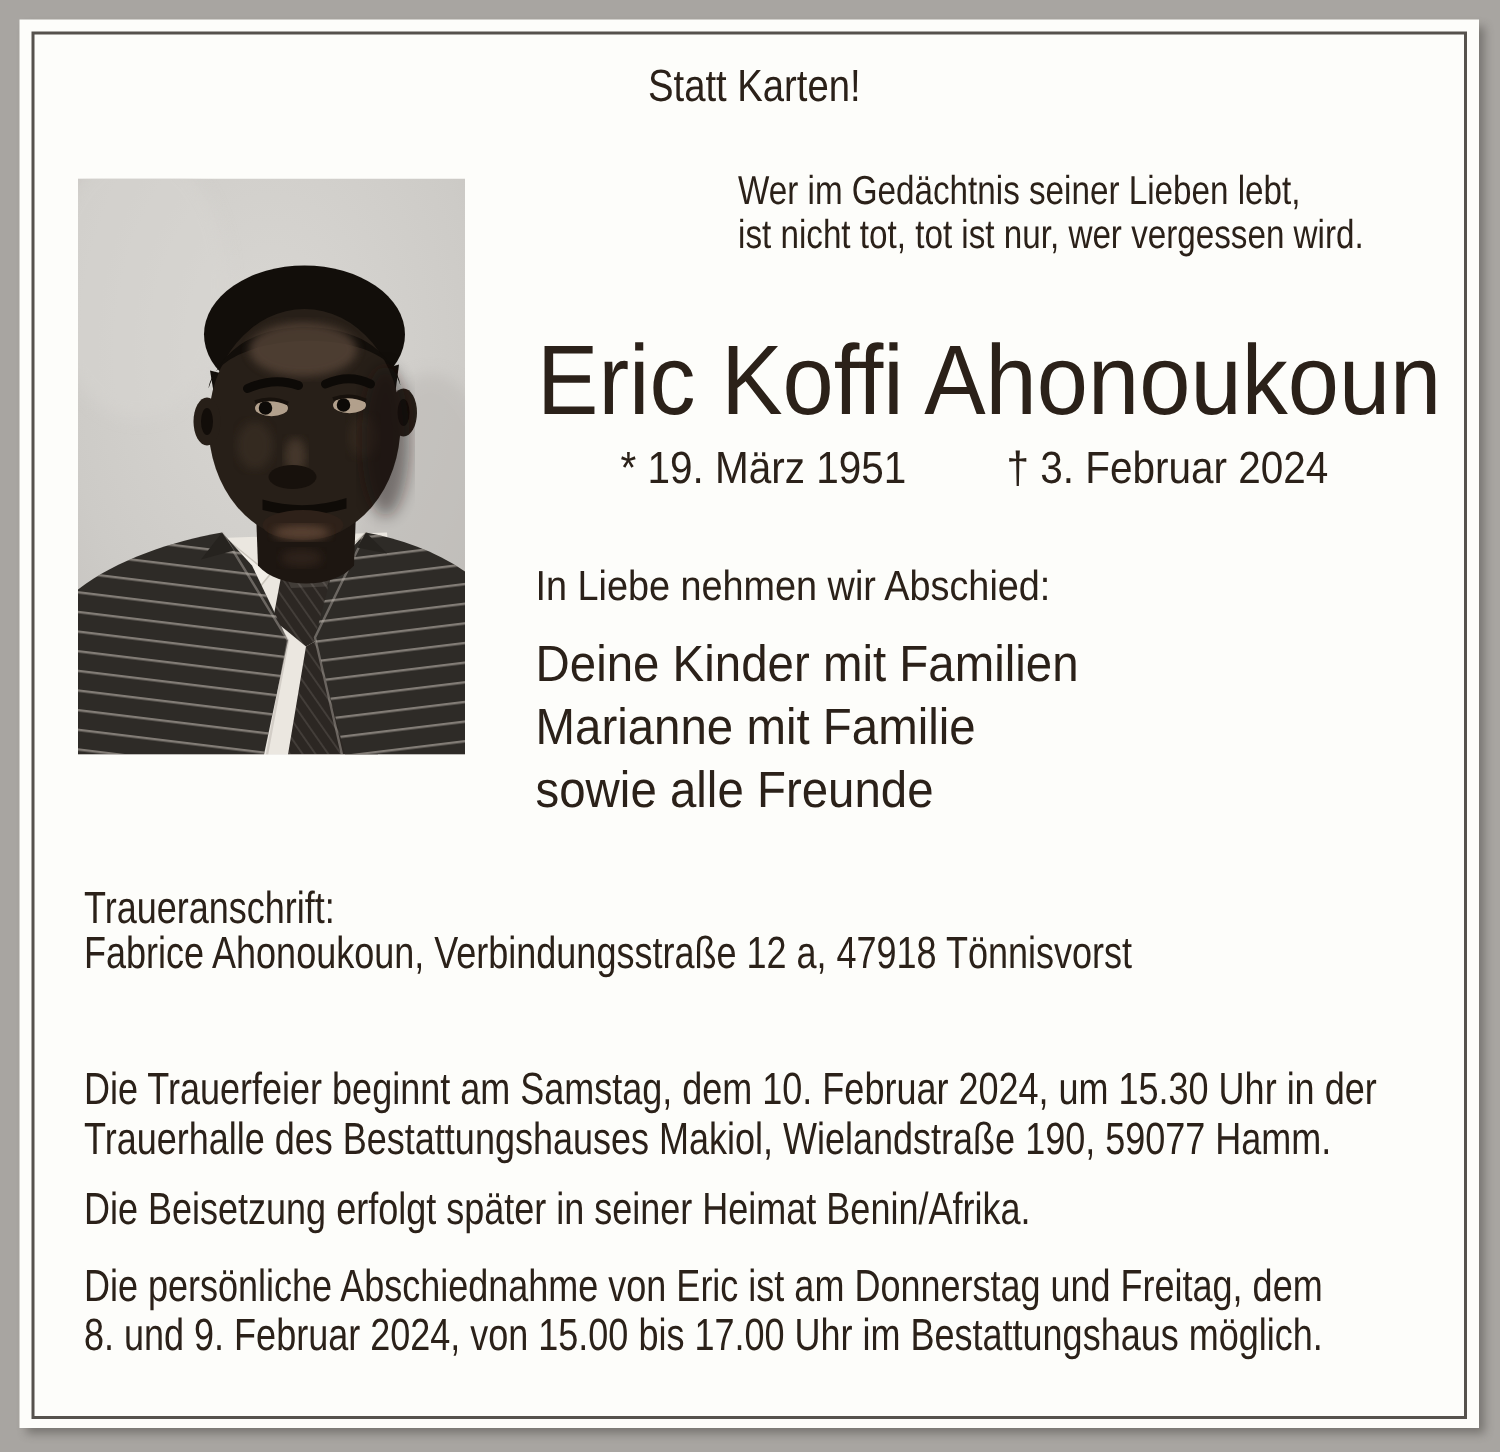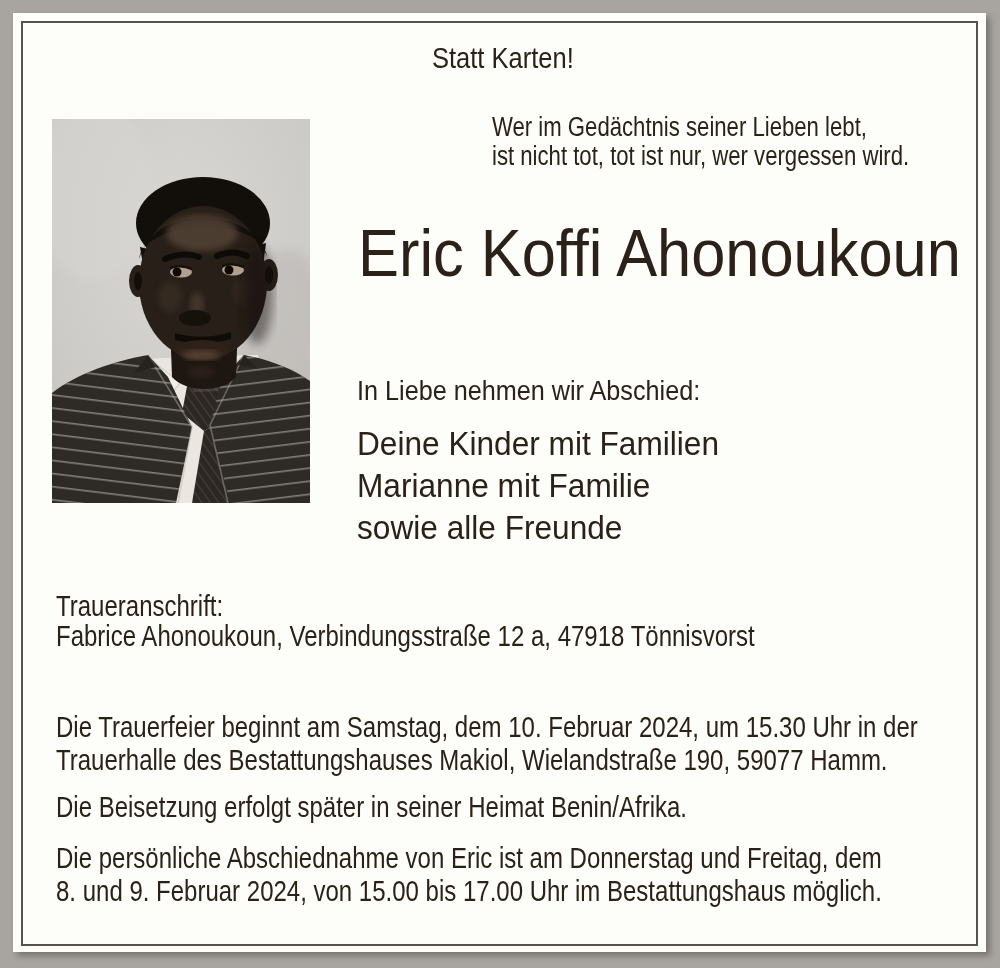--- a/index.html
+++ b/index.html
@@ -125,20 +125,24 @@
 
   <div class="txt cx85" id="pre-line">Statt Karten!</div>
 
   <div class="txt cx82" id="epigraph">
     <div>Wer im Gedächtnis seiner Lieben lebt,</div>
     <div>ist nicht tot, tot ist nur, wer vergessen wird.</div>
   </div>
 
   <div class="txt cx93" id="deceased-name">Eric Koffi Ahonoukoun</div>
 
+  <div class="txt" id="dates-row">
+    <span class="date">* 19. März 1951</span>
+    <span class="date">† 3. Februar 2024</span>
+  </div>
 
   <div class="txt cx90" id="farewell-intro">In Liebe nehmen wir Abschied:</div>
 
   <div class="txt cx93" id="mourners">
     <div>Deine Kinder mit Familien</div>
     <div>Marianne mit Familie</div>
     <div>sowie alle Freunde</div>
   </div>
 
   <div class="txt cx80" id="address-label">Traueranschrift:</div>

